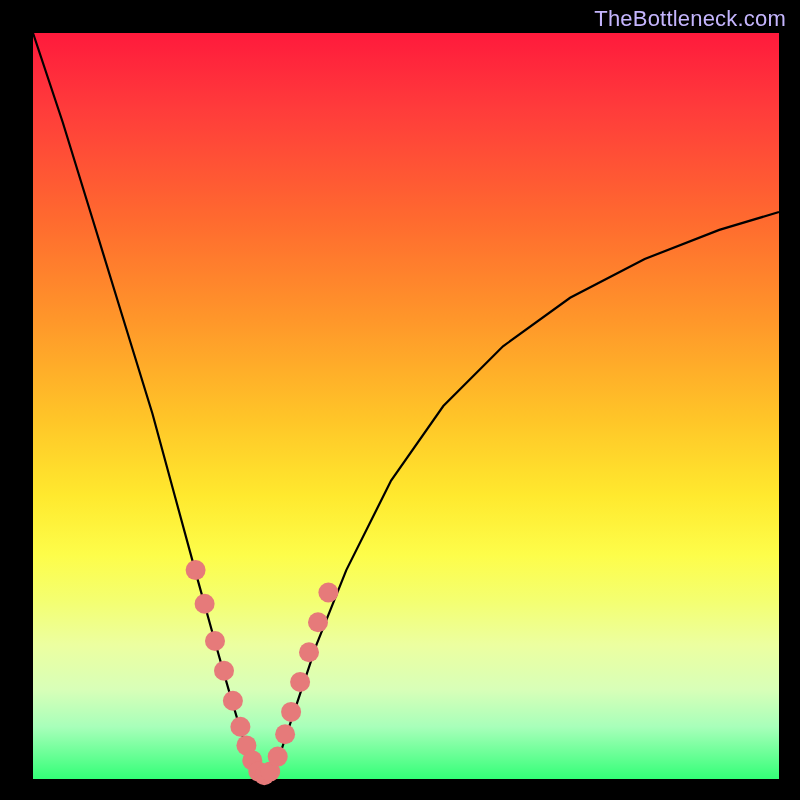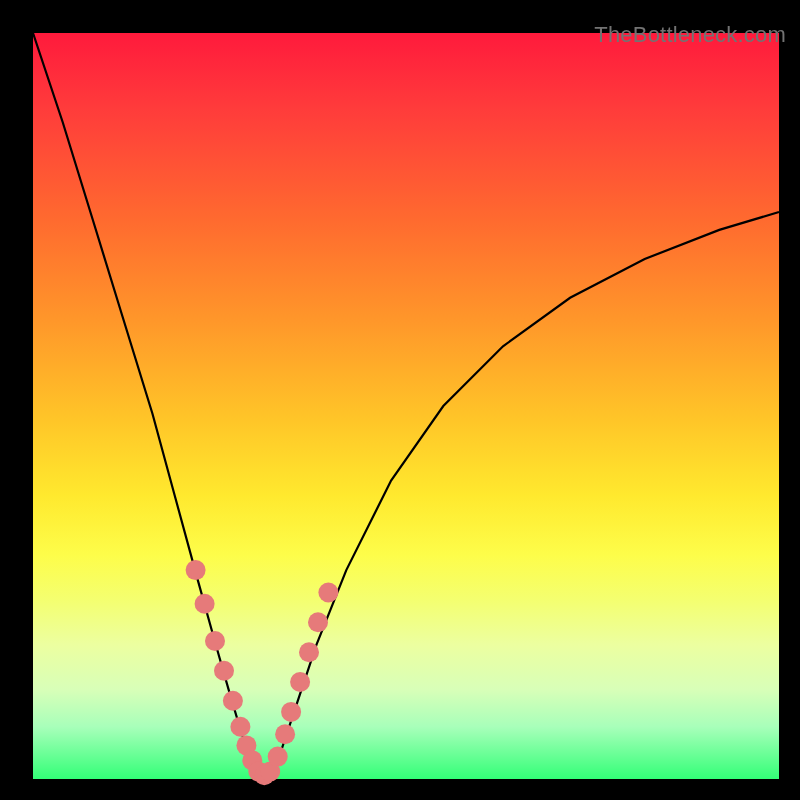--- a/index.html
+++ b/index.html
@@ -34,23 +34,23 @@
       #fdfd4a 70%,
       #f4ff70 76%,
       #ecffa0 82%,
       #d8ffb8 88%,
       #a8ffba 93%,
       #33ff77 100%
     );
   }
   .watermark {
     position: absolute;
-    top: 22px;
+    top: 6px;
     right: 14px;
-    color: #737373;
+    color: #c4b5fd;
     font-size: 22px;
     font-weight: 500;
     letter-spacing: 0.2px;
     user-select: none;
   }
   svg.curve {
     position: absolute;
     left: 0; top: 0;
     width: 746px;
     height: 746px;

